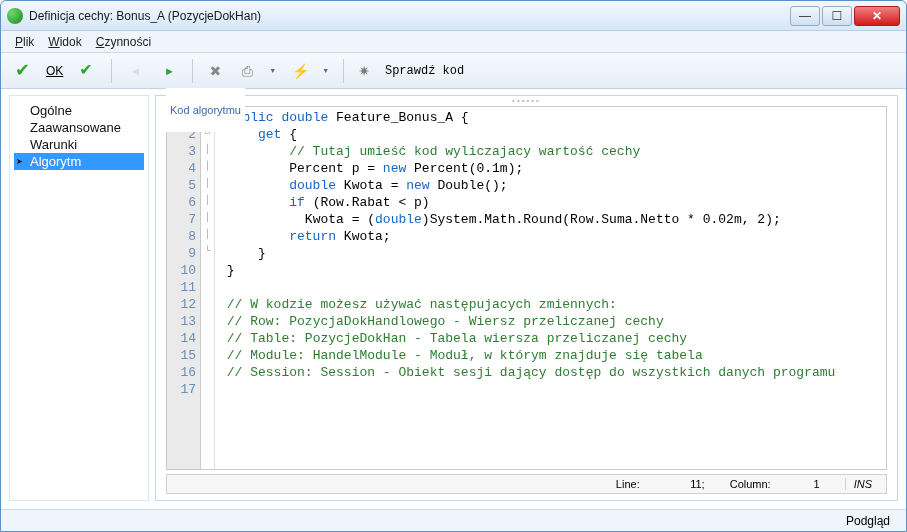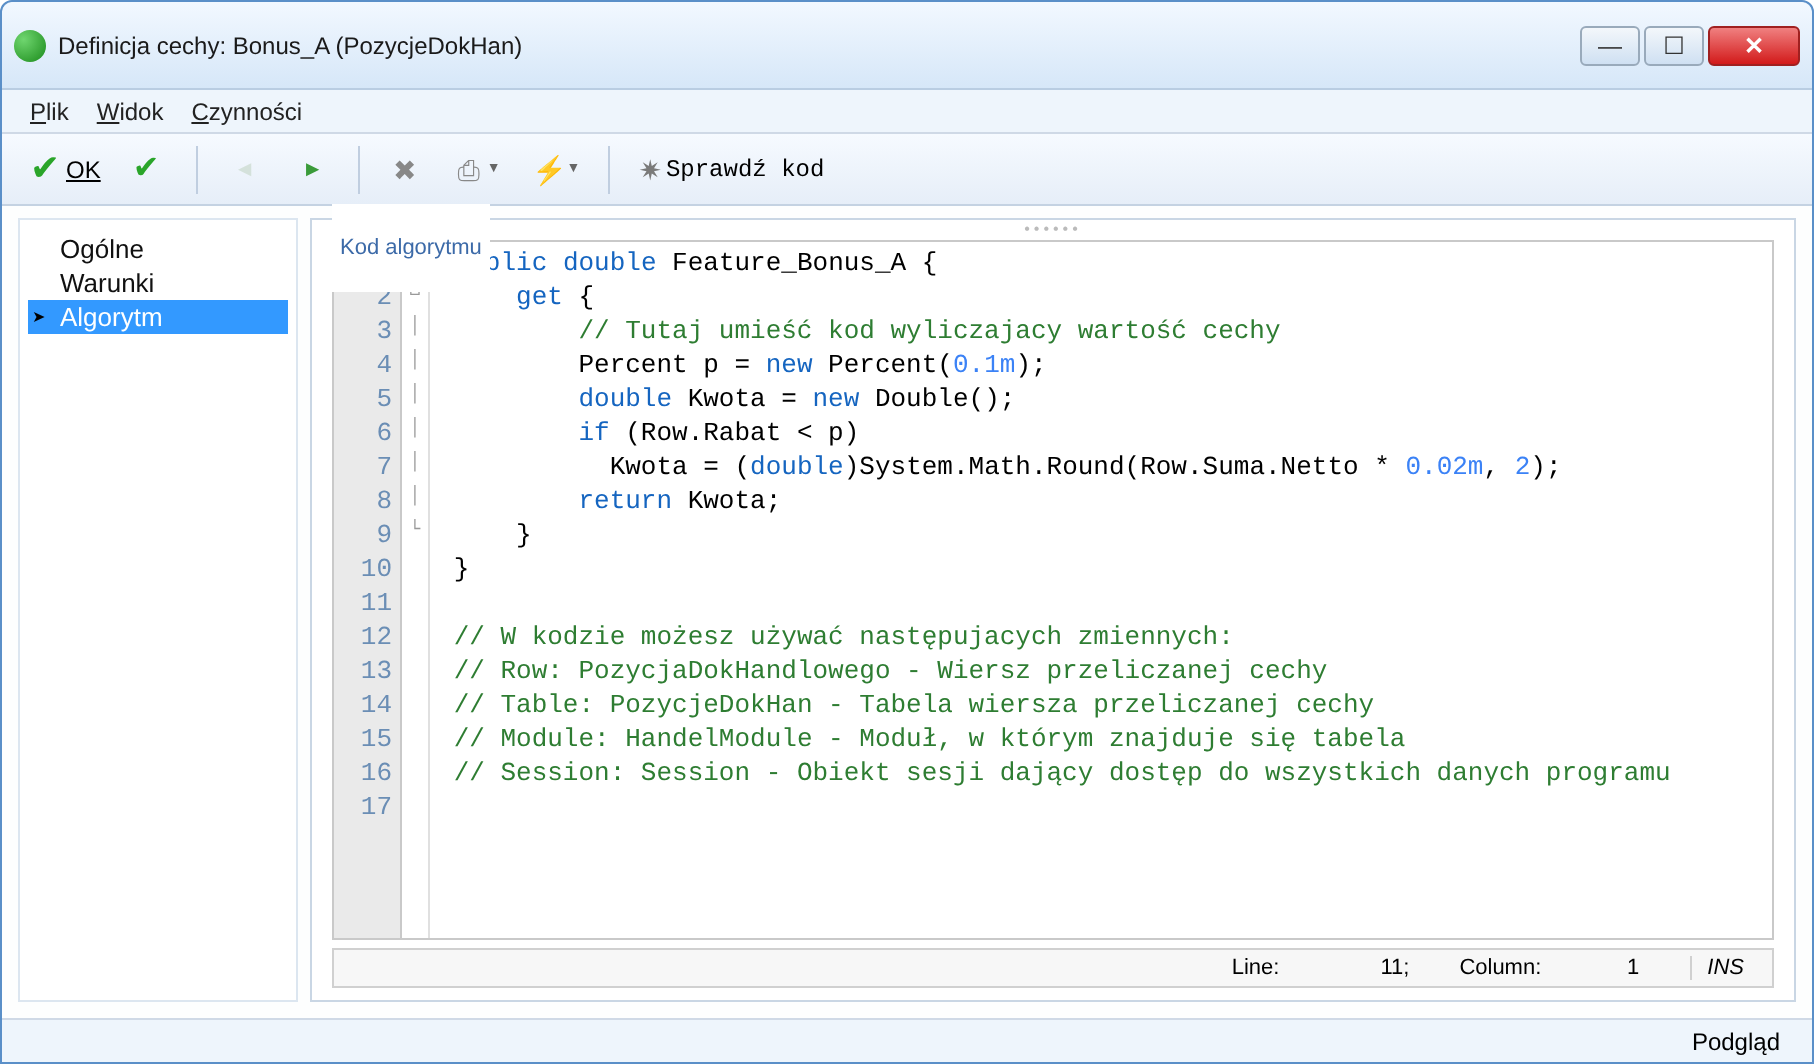--- a/index.html
+++ b/index.html
@@ -15,21 +15,21 @@
     width: 907px;
     height: 532px;
     border: 1px solid #5a8fc8;
     border-radius: 6px 6px 0 0;
     background: linear-gradient(#eaf3fc, #d6e6f7 30px, #f4f8fc 30px);
     position: relative;
     display: flex;
     flex-direction: column;
   }
   .titlebar {
-    height: 44px;
+    height: 30px;
     background: linear-gradient(#f2f8ff, #d6e7f8);
     display: flex;
     align-items: center;
     padding: 0 6px;
     border-radius: 6px 6px 0 0;
     border-bottom: 1px solid #b9cde2;
   }
   .app-icon {
     width: 16px; height: 16px;
     border-radius: 50%;
@@ -73,21 +73,21 @@
   .toolbar {
     height: 36px;
     background: linear-gradient(#f6faff, #e6eef8);
     border-bottom: 1px solid #c4d2e2;
     display: flex;
     align-items: center;
     padding: 0 8px;
     gap: 4px;
   }
   .tb-btn {
-    display: flex; align-items: center; gap: 0;
+    display: flex; align-items: center; gap: 13px;
     padding: 3px 6px;
     border-radius: 3px;
     cursor: pointer;
   }
   .tb-sep { width: 1px; height: 24px; background: #c0cee0; margin: 0 4px; }
   .check-green {
     width: 18px; height: 18px;
     position: relative;
   }
   .check-green::before {
@@ -200,21 +200,21 @@
   .code-body {
     flex: 1;
     padding: 2px 4px;
     line-height: 17px;
     white-space: pre;
     overflow: auto;
     color: #000;
   }
   .kw { color: #1565c0; }
   .cm { color: #2e7d32; }
-  .nm { color: #3b82f6; }
+  .nm { color: #000000; }
   .status-line {
     height: 20px;
     margin: 0 10px 6px 10px;
     border: 1px solid #d0d0d0;
     background: #f7f7f7;
     display: flex;
     align-items: center;
     justify-content: flex-end;
     font-size: 11px;
     padding: 0 6px;
@@ -284,20 +284,21 @@
     <div class="tb-btn">
       <span class="gear">✷</span>
       <span class="sprawdz-label">Sprawdź kod</span>
     </div>
   </div>
 
   <div class="body-area">
 
     <div class="side-nav">
       <div class="side-item">Ogólne</div>
+      <div class="side-item">Zaawansowane</div>
       <div class="side-item">Warunki</div>
       <div class="side-item selected">Algorytm</div>
     </div>
 
     <div class="editor-panel">
       <div class="groupbox-label">Kod algorytmu</div>
       <div class="grip">••••••</div>
 
       <div class="code-box">
         <div class="gutter">1

